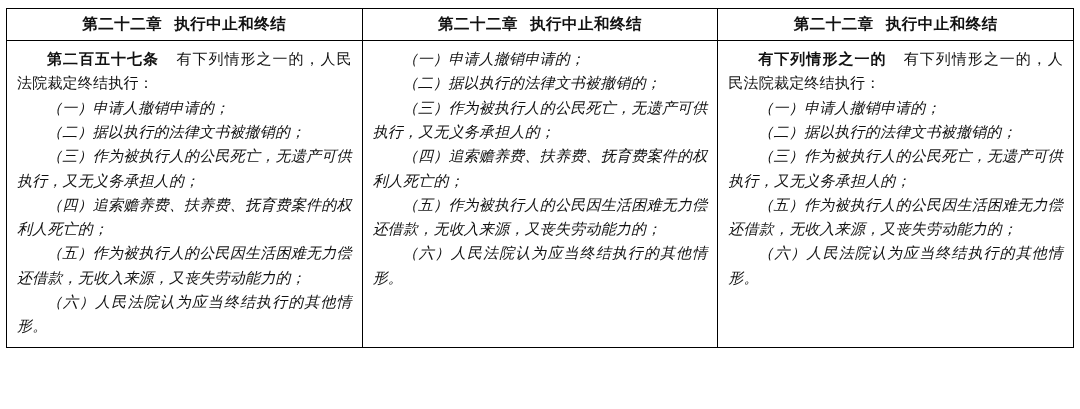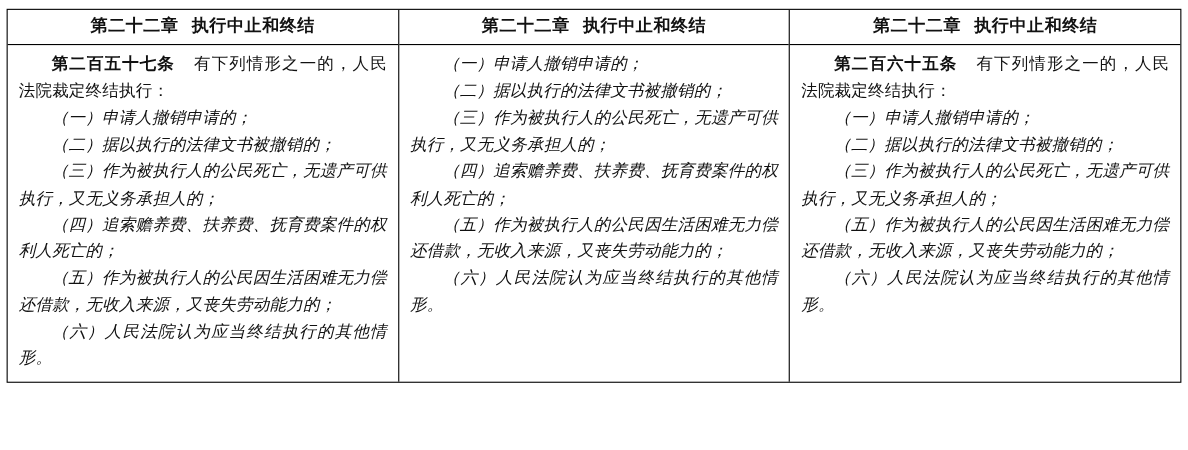--- a/index.html
+++ b/index.html
@@ -120,21 +120,21 @@
         <p class="para indent-item">（五）作为被执行人的公民因生活困难无力偿还借款，无收入来源，又丧失劳动能力的；</p>
         <p class="para indent-item">（六）人民法院认为应当终结执行的其他情形。</p>
       </div>
     </div>
 
     <div class="col">
       <div class="col-header">
         <span>第二十二章</span><span class="hdr-gap"></span><span>执行中止和终结</span>
       </div>
       <div class="col-body">
-        <p class="para indent1"><span class="lead">第二百六十五条</span><span class="sp"></span><span>有下列情形之一的，人民法院裁定终结执行：</span></p>
+        <p class="para indent1"><span class="lead">有下列情形之一的</span><span class="sp"></span><span>有下列情形之一的，人民法院裁定终结执行：</span></p>
         <p class="para indent-item">（一）申请人撤销申请的；</p>
         <p class="para indent-item">（二）据以执行的法律文书被撤销的；</p>
         <p class="para indent-item">（三）作为被执行人的公民死亡，无遗产可供执行，又无义务承担人的；</p>
         <p class="para indent-item">（五）作为被执行人的公民因生活困难无力偿还借款，无收入来源，又丧失劳动能力的；</p>
         <p class="para indent-item">（六）人民法院认为应当终结执行的其他情形。</p>
       </div>
     </div>
 
   </div>
 </div>

